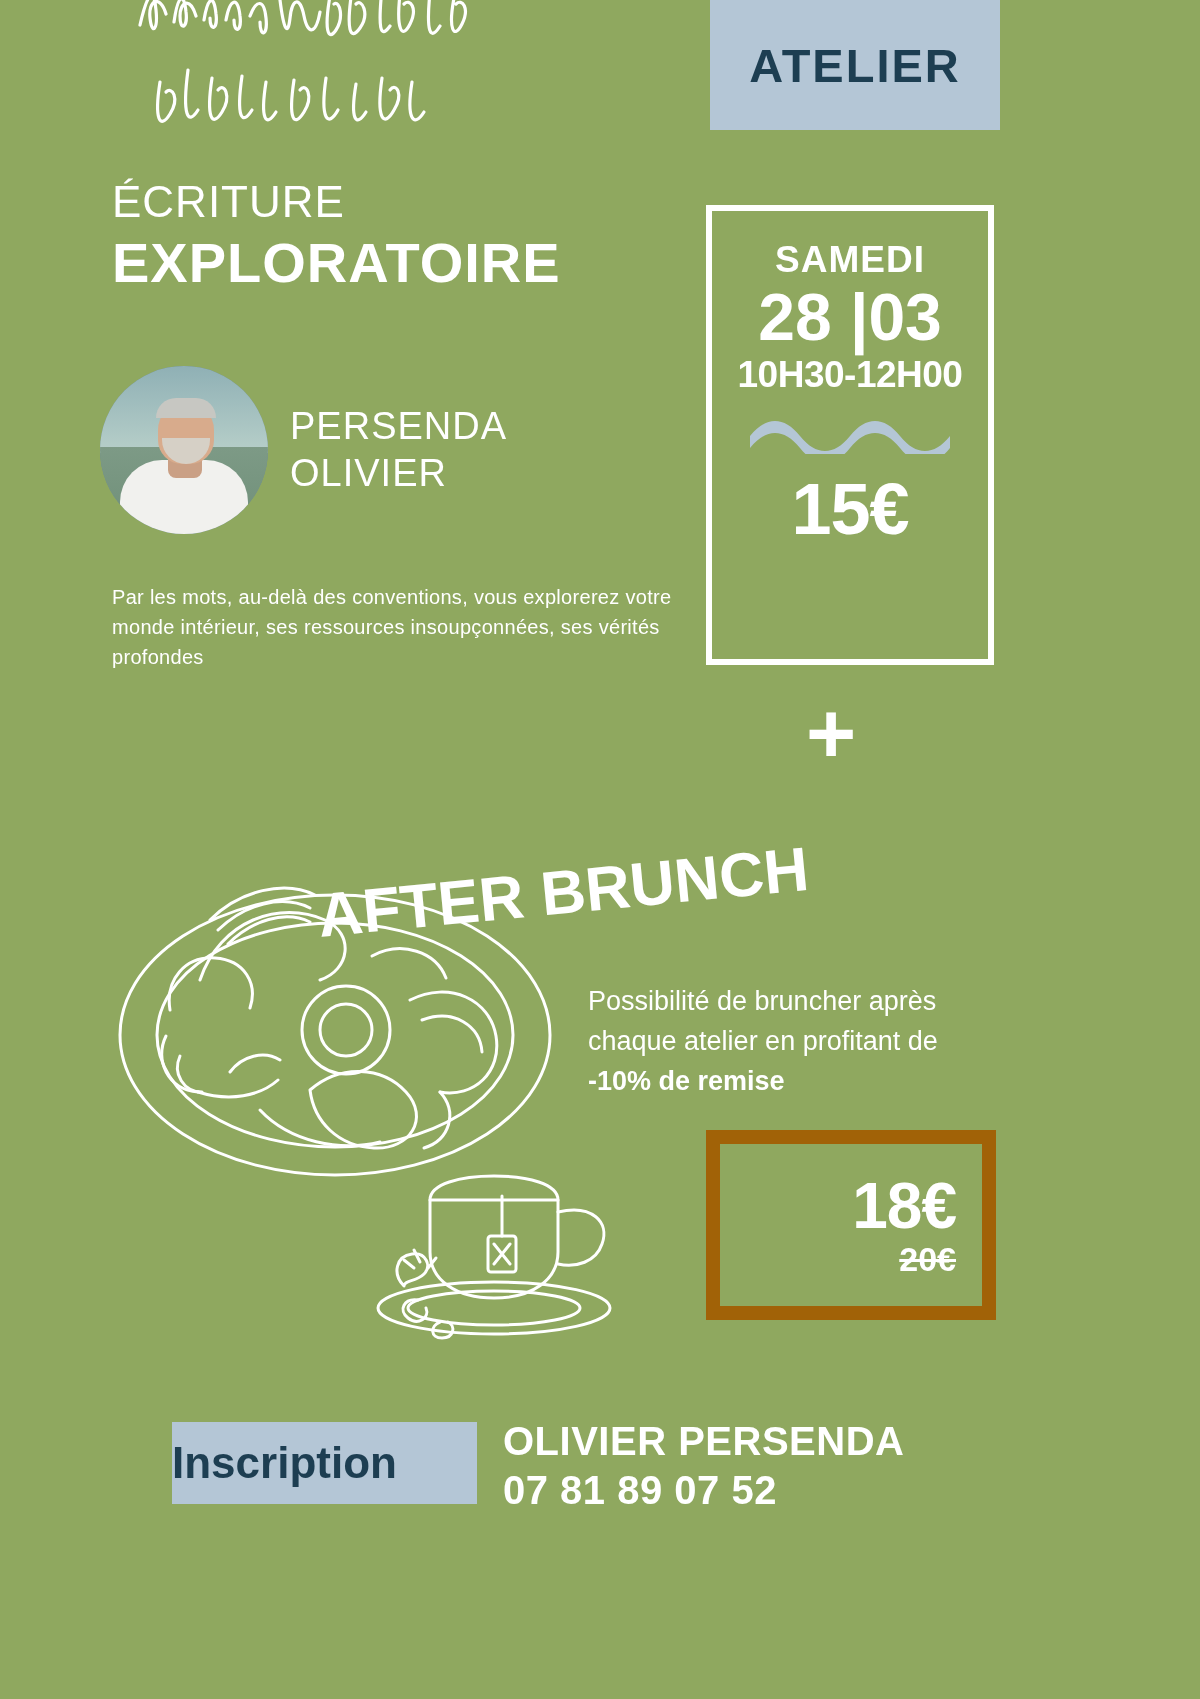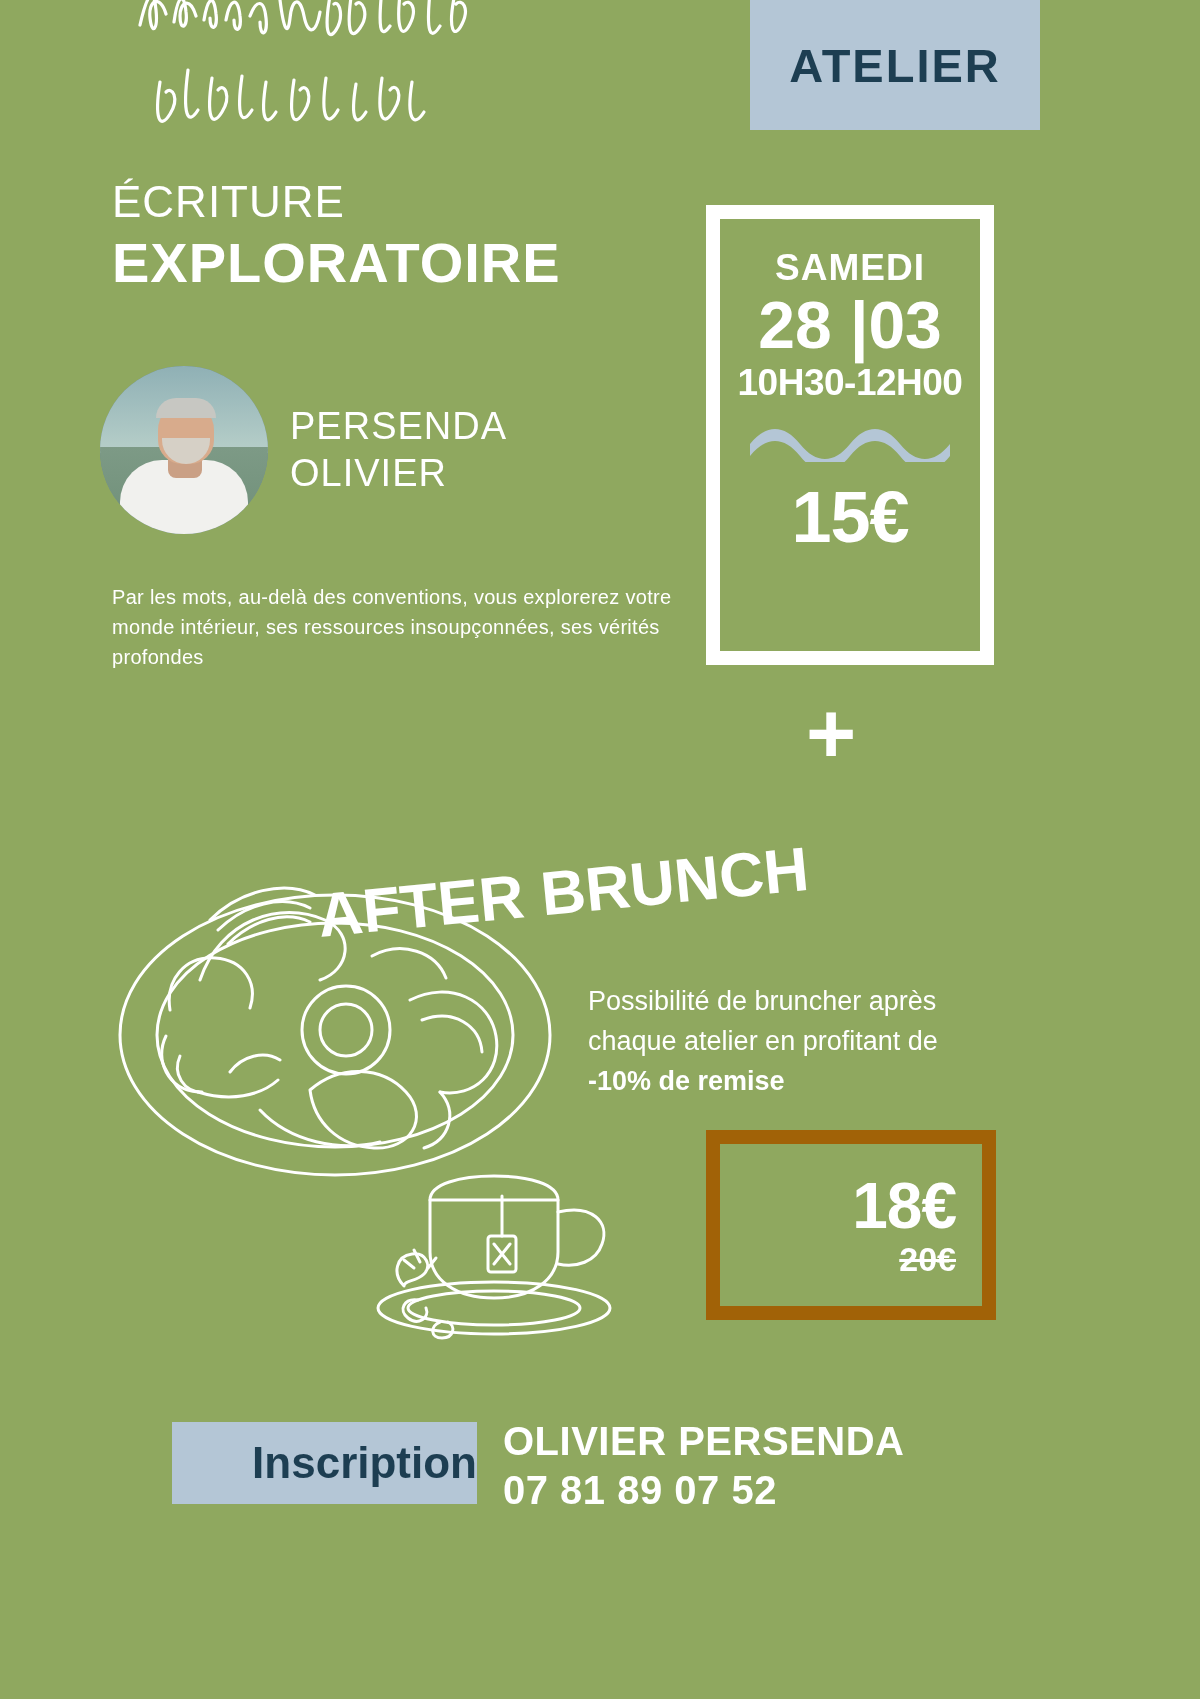--- a/index.html
+++ b/index.html
@@ -36,21 +36,20 @@
   .atelier-badge {
     position: absolute;
     left: 710px;
     top: 0px;
     width: 290px;
     height: 130px;
     background: #b4c6d6;
     display: flex;
     align-items: center;
     justify-content: center;
-    margin-left: 40px;
   }
   .atelier-badge span {
     color: #1d3e52;
     font-size: 47px;
     font-weight: bold;
     letter-spacing: 2px;
   }
 
   
   .title-block {
@@ -166,21 +165,21 @@
   }
 
   
   .date-box {
     position: absolute;
     left: 706px;
     top: 205px;
     width: 288px;
     height: 460px;
     background: #ffffff;
-    padding: 14px;
+    padding: 6px;
     box-sizing: border-box;
   }
   .date-box-inner {
     width: 100%;
     height: 100%;
     background: #8fa85f;
     border: 0;
     box-sizing: border-box;
     display: flex;
     flex-direction: column;
@@ -303,21 +302,21 @@
   
   .inscription-badge {
     position: absolute;
     left: 172px;
     top: 1422px;
     width: 305px;
     height: 82px;
     background: #b4c6d6;
     display: flex;
     align-items: center;
-    justify-content: flex-end;
+    justify-content: flex-start;
   }
   .inscription-badge span {
     color: #1d3e52;
     font-size: 44px;
     font-weight: bold;
   }
   .contact {
     position: absolute;
     left: 503px;
     top: 1418px;

